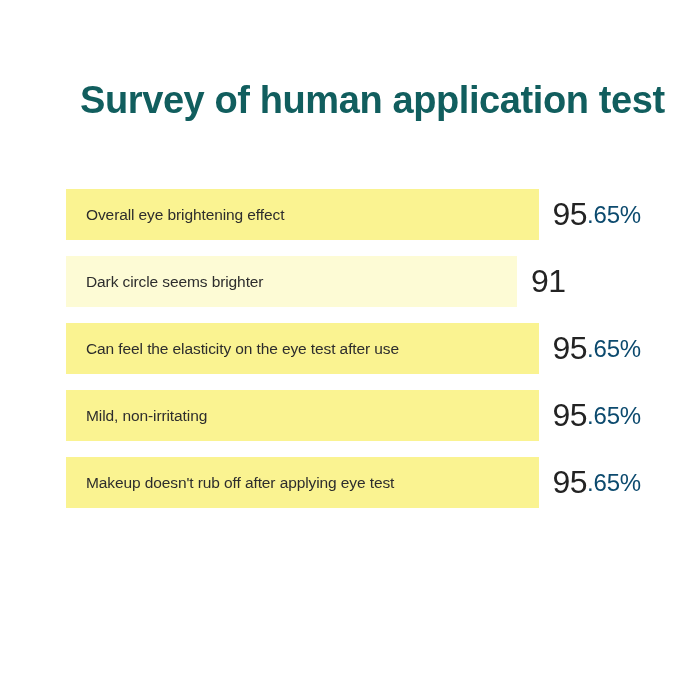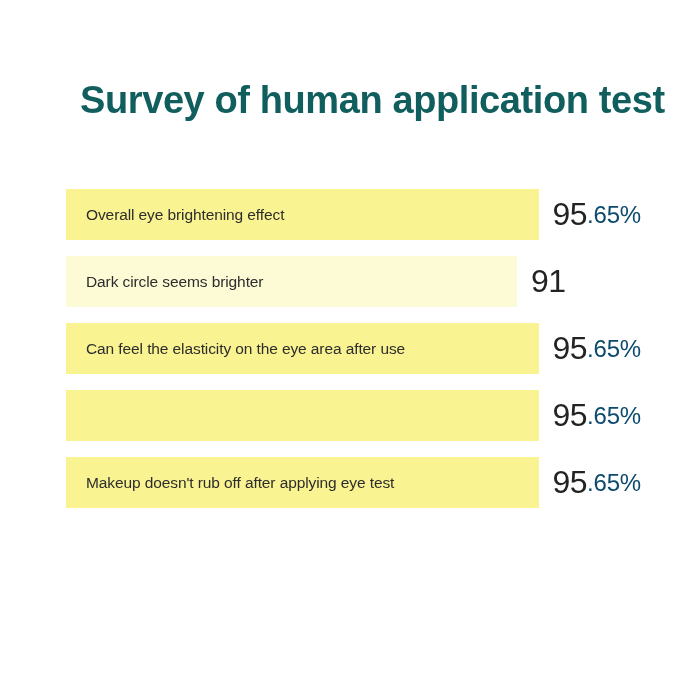--- a/index.html
+++ b/index.html
@@ -134,30 +134,31 @@
           <div class="bar-fill light" style="width: 451.022px;"></div>
           <div class="bar-label">Dark circle seems brighter</div>
           <div class="bar-value" style="left: 465.022px;">
             <span class="v-main">91</span>
           </div>
         </div>
       </div>
       <div class="bar-row">
         <div class="bar-track">
           <div class="bar-fill" style="width: 472.511px;"></div>
-          <div class="bar-label">Can feel the elasticity on the eye area after use</div>
+          <div class="bar-label">Can feel the elasticity on the eye test after use</div>
           <div class="bar-value" style="left: 486.511px;">
             <span class="v-main">95</span>
             <span class="v-frac">.65%</span>
           </div>
         </div>
       </div>
       <div class="bar-row">
         <div class="bar-track">
           <div class="bar-fill" style="width: 472.511px;"></div>
+          <div class="bar-label">Mild, non-irritating</div>
           <div class="bar-value" style="left: 486.511px;">
             <span class="v-main">95</span>
             <span class="v-frac">.65%</span>
           </div>
         </div>
       </div>
       <div class="bar-row">
         <div class="bar-track">
           <div class="bar-fill" style="width: 472.511px;"></div>
           <div class="bar-label">Makeup doesn't rub off after applying eye test</div>

